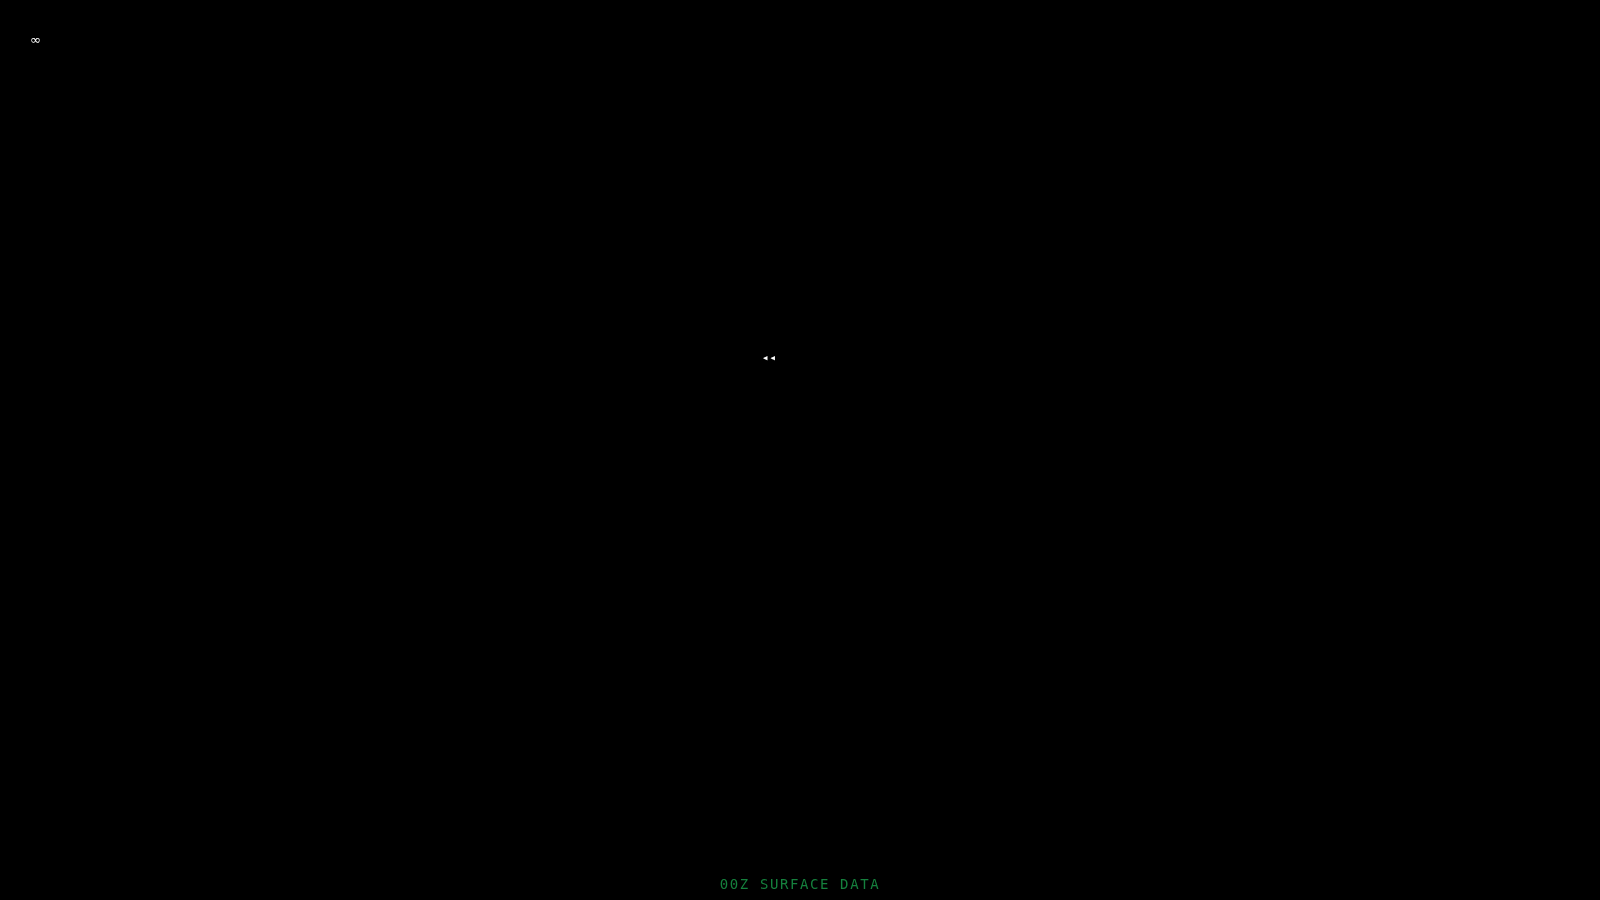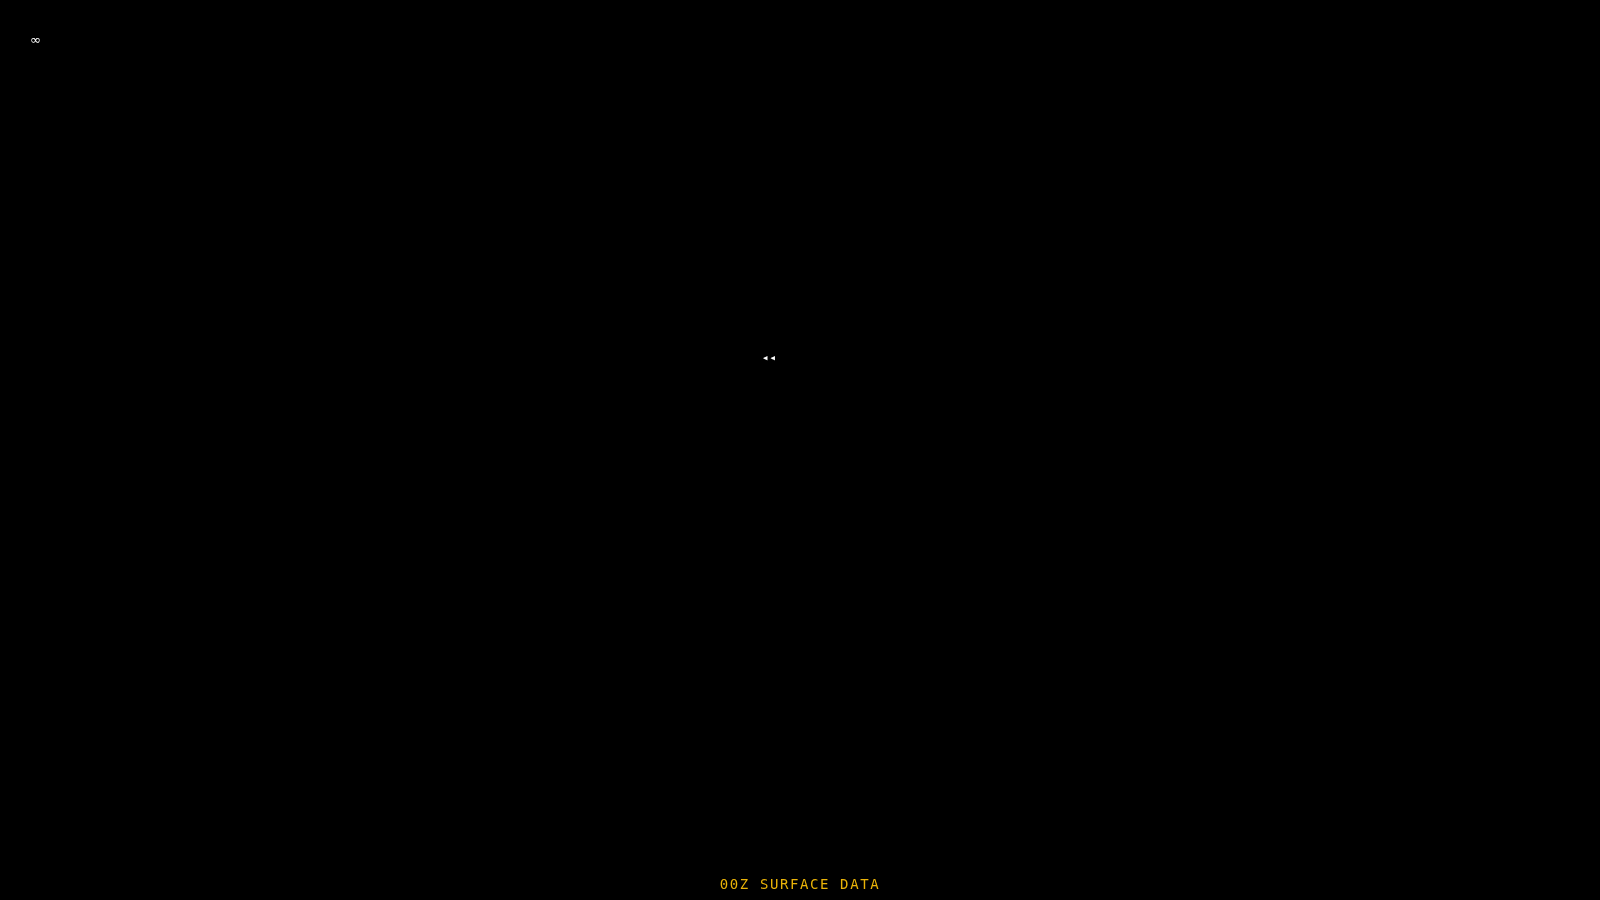--- a/index.html
+++ b/index.html
@@ -43,21 +43,21 @@
     user-select: none;
   }
   .caption {
     position: absolute;
     left: 0;
     right: 0;
     top: 876px;
     text-align: center;
     font-size: 14px;
     letter-spacing: 1.6px;
-    color: #eab308;
+    color: #15803d;
     font-family: "DejaVu Sans Mono", monospace;
     white-space: nowrap;
     user-select: none;
   }
 </style>
 </head>
 <body>
 
 <div id="screen">
 

